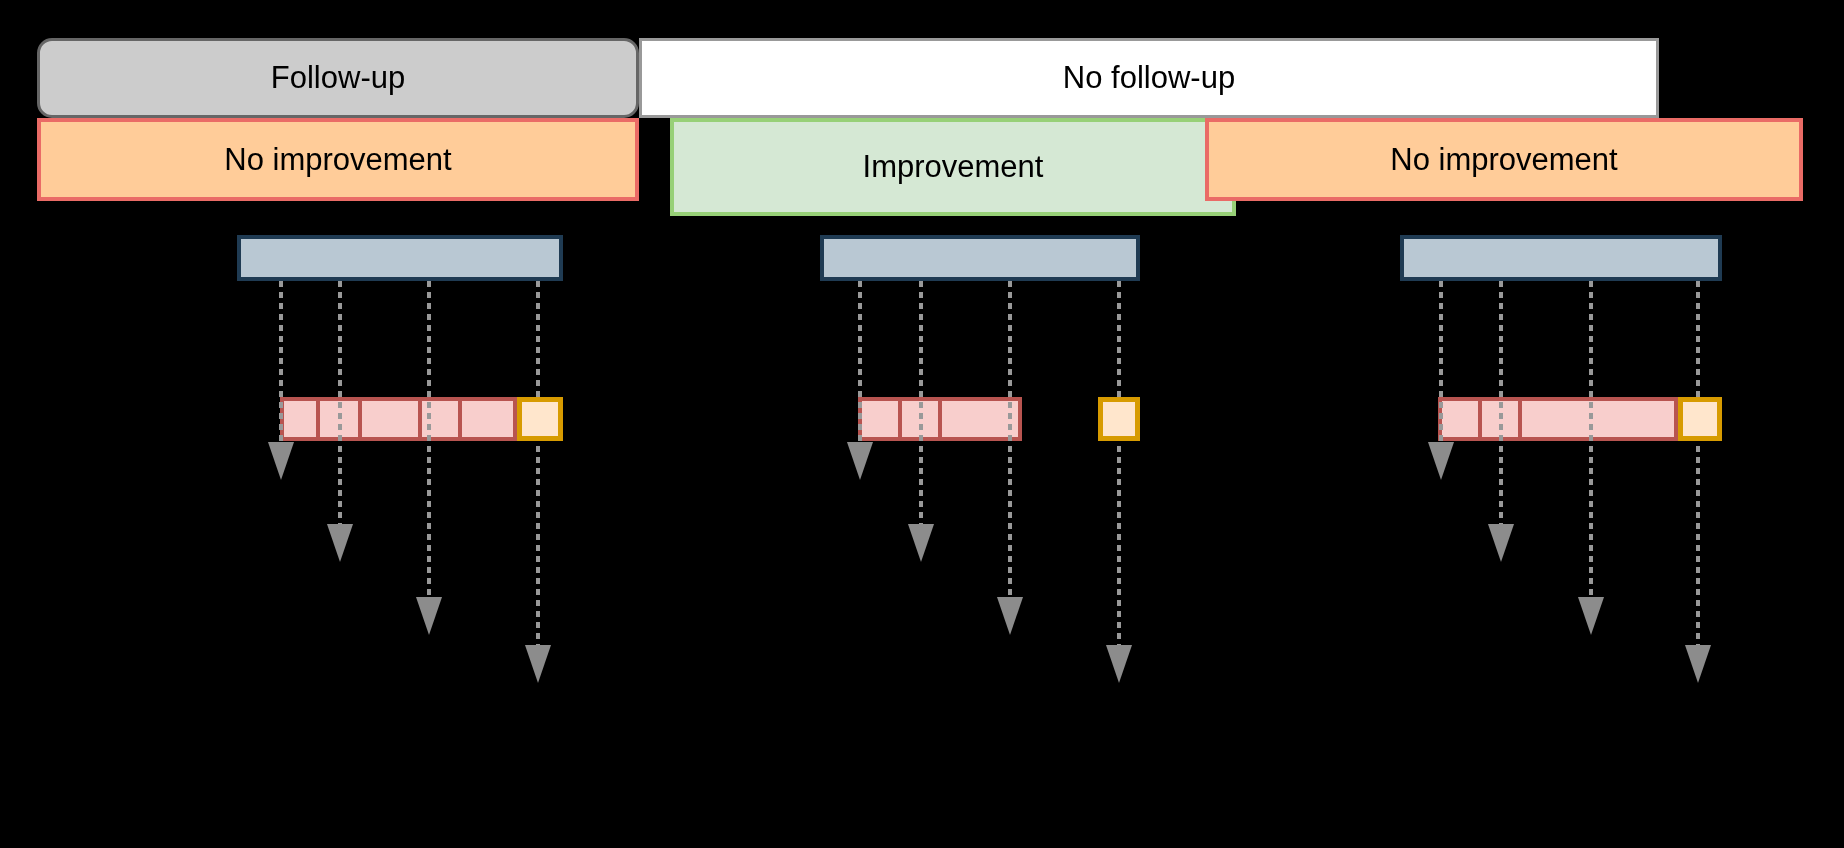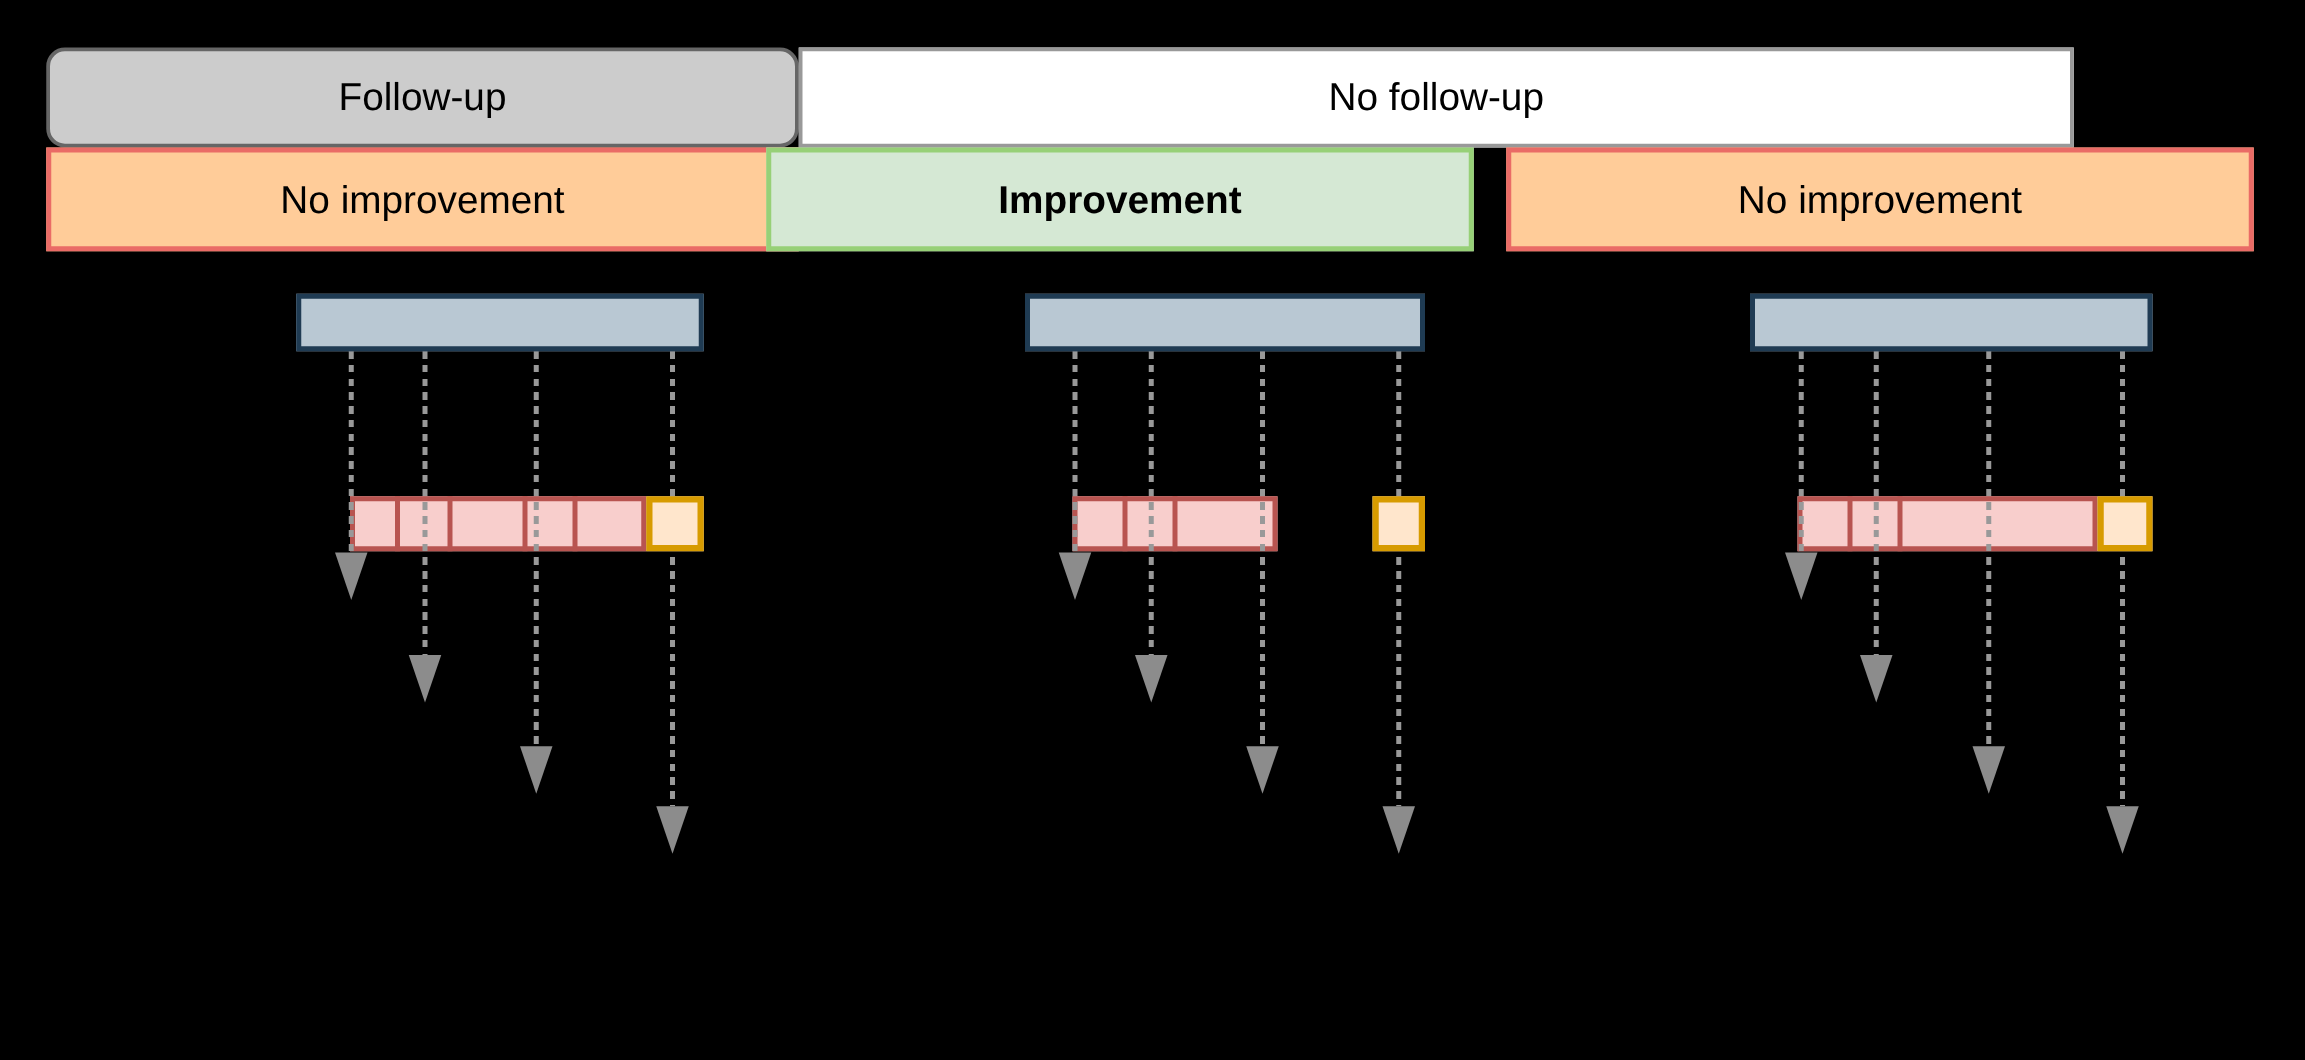--- a/index.html
+++ b/index.html
@@ -85,21 +85,21 @@
   <div id="header">
       <div class="cell gray" style="left: 37px; top: 38px; width: 602px; height: 80px; border-radius: 15px;">
         <span>Follow-up</span>
       </div>
       <div class="cell white" style="left: 639px; top: 38px; width: 1020px; height: 80px;">
         <span>No follow-up</span>
       </div>
       <div class="cell orange" style="left: 37px; top: 118px; width: 602px; height: 83px;">
         <span>No improvement</span>
       </div>
-      <div class="cell green" style="left: 613px; top: 118px; width: 566px; height: 83px; font-weight: bold;">
+      <div class="cell green" style="left: 670px; top: 118px; width: 566px; height: 98px;">
         <span>Improvement</span>
       </div>
       <div class="cell orange" style="left: 1205px; top: 118px; width: 598px; height: 83px;">
         <span>No improvement</span>
       </div>
     </div>
   <div id="panels">
       <div>
         <div class="tl-bar" style="left: 237px; top: 235px; width: 326px; height: 46px;"></div>
         <div class="dash-line" style="left: 279px; top: 281px; height: 161px;"></div>

